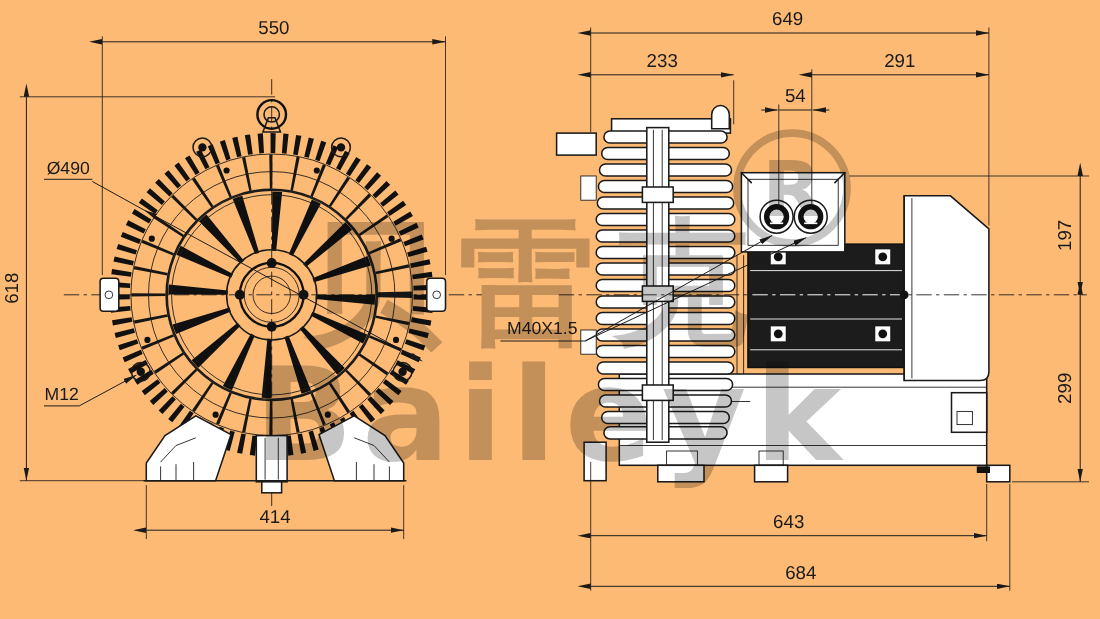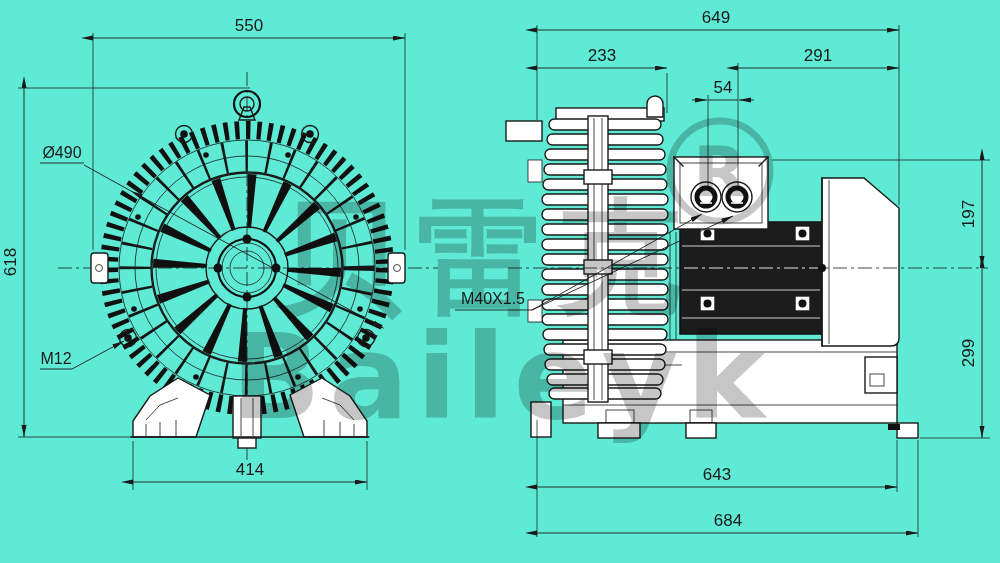--- a/index.html
+++ b/index.html
@@ -1,16 +1,16 @@
 <!DOCTYPE html>
 <html><head>
 <meta charset="utf-8">
 <style>
   html,body{margin:0;padding:0;background:#ffffff;}
-  .sheet{position:relative;width:1000px;height:563px;background:#5eead4;overflow:hidden;
+  .sheet{position:relative;width:1000px;height:563px;background:#fdba74;overflow:hidden;
          font-family:"Liberation Sans", sans-serif;}
   svg{display:block}
   .ln   {stroke:#1a1a1a;stroke-width:1.4;fill:none;stroke-linecap:round;}
   .thk  {stroke:#111111;stroke-width:2.2;fill:none;}
   .thin {stroke:#1a1a1a;stroke-width:0.8;fill:none;}
   .ext  {stroke:#1a1a1a;stroke-width:0.75;fill:none;}
   .dim  {stroke:#1a1a1a;stroke-width:0.9;fill:none;}
   .cl   {stroke:#1a1a1a;stroke-width:0.8;fill:none;stroke-dasharray:14 4 3 4;}
   .clw  {stroke:#ffffff;stroke-width:0.9;fill:none;stroke-dasharray:14 4 3 4;}
   .whitefill{fill:#ffffff;}

